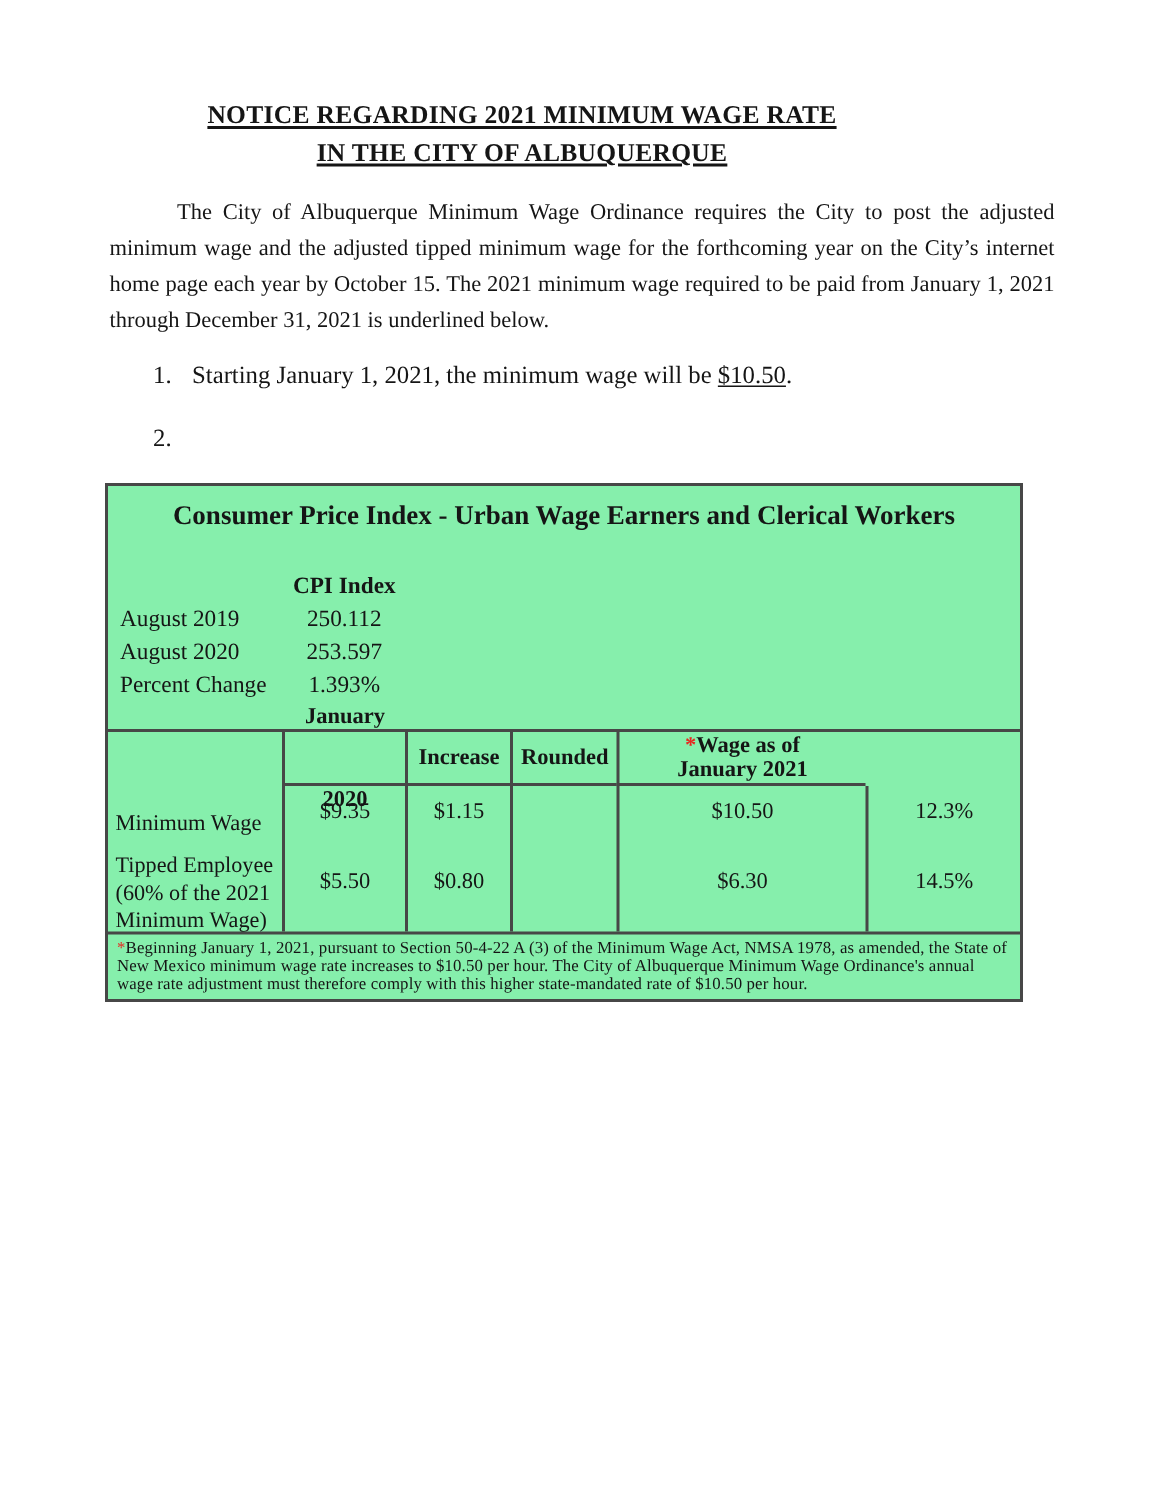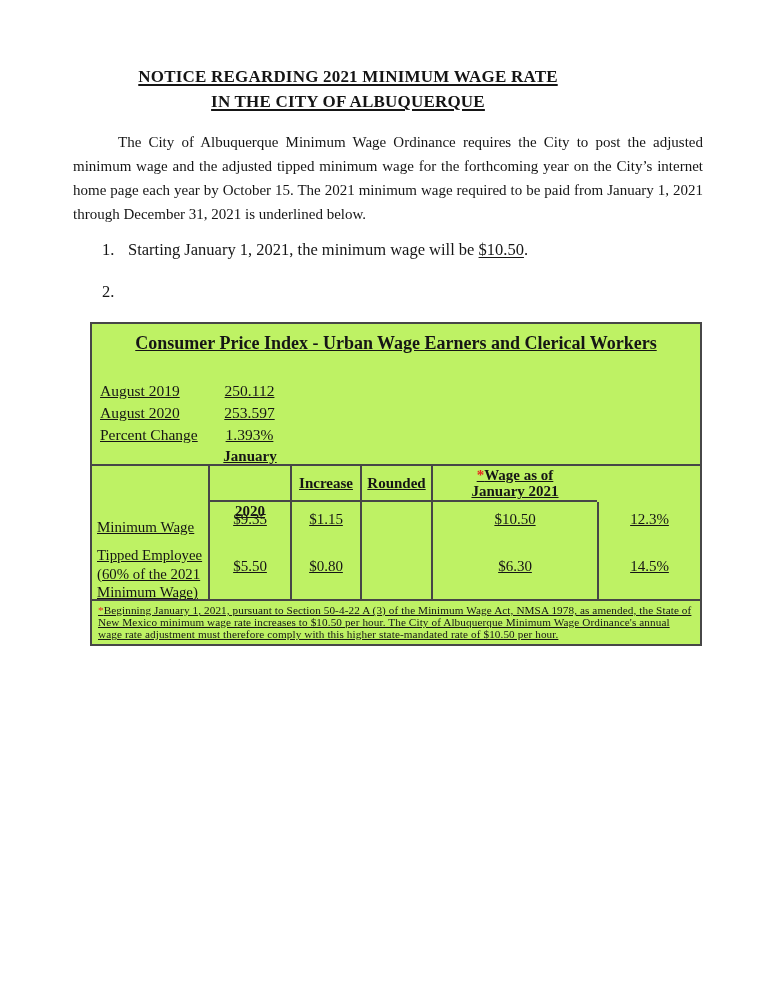--- a/index.html
+++ b/index.html
@@ -50,26 +50,25 @@
   .list-item.first{margin-top:12px;}
   .list-item.second{margin-top:18px;}
   .list-item .num{width:26px;flex:0 0 26px;}
   .u{
     text-decoration:underline;
     text-decoration-thickness:1.3px;
     text-underline-offset:2px;
   }
   
   .cpi-box{
-    margin:18px 0 0 90px;
+    margin:18px 0 0 70px;
     width:612px;
     box-sizing:border-box;
     border:2px solid var(--border);
-    background:#bef264;
-    text-decoration:underline;
+    background:#86efac;
   }
   .box-title{
     margin-top:9px;
     text-align:center;
     font-weight:700;
     font-size:18px;
     line-height:20px;
   }
   .cpi-table{
     margin:27px 0 18px 8px;
@@ -148,20 +147,24 @@
   <div class="list-item second">
     <span class="num">2.</span>
   </div>
 
   <div class="cpi-box">
 
     <div class="box-title">Consumer Price Index - Urban Wage Earners and Clerical Workers</div>
 
     <div class="cpi-table">
       <div class="cpi-row">
+        <span class="cpi-label"></span>
+        <span class="cpi-value cpi-header">CPI Index</span>
+      </div>
+      <div class="cpi-row">
         <span class="cpi-label">August 2019</span>
         <span class="cpi-value">250.112</span>
       </div>
       <div class="cpi-row">
         <span class="cpi-label">August 2020</span>
         <span class="cpi-value">253.597</span>
       </div>
       <div class="cpi-row">
         <span class="cpi-label">Percent Change</span>
         <span class="cpi-value">1.393%</span>

